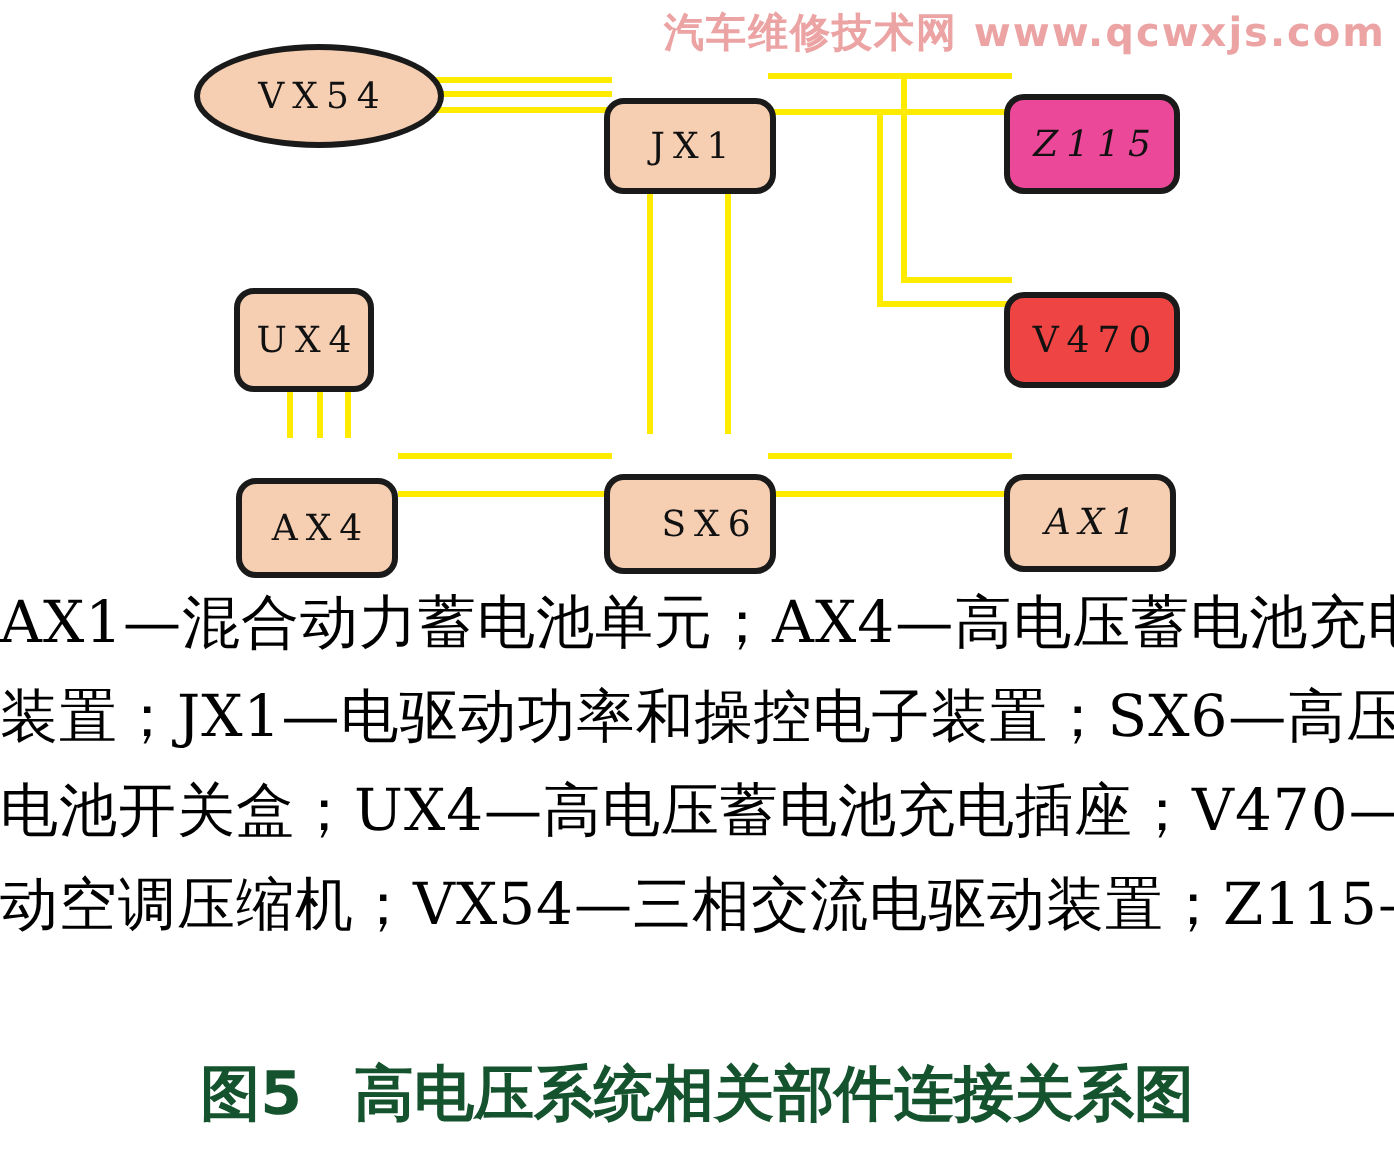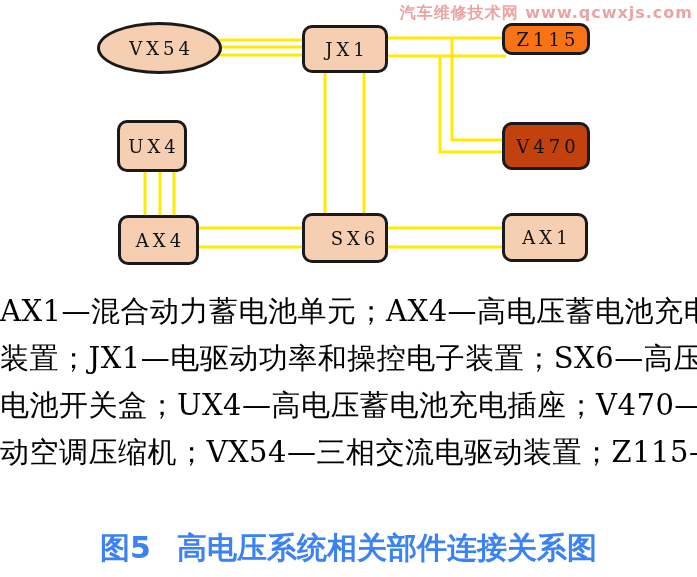--- a/index.html
+++ b/index.html
@@ -6,49 +6,49 @@
   .page{
     position:relative;
     width:697px;height:577px;
     background:#ffffff;
     overflow:hidden;
     font-family:"DejaVu Serif","Liberation Serif",serif;
   }
   .watermark{
     position:absolute;top:3px;right:4px;
     font-family:"DejaVu Sans","Liberation Sans",sans-serif;
-    font-weight:700;font-size:16px;letter-spacing:1px;
+    font-weight:700;font-size:20px;letter-spacing:1px;
     opacity:0.62;white-space:nowrap;
   }
   .stage{position:absolute;left:0;top:0;width:697px;height:287px;}
   .stage svg{position:absolute;left:0;top:0;}
   .node{
     position:absolute;
     box-sizing:border-box;
     display:flex;align-items:center;justify-content:center;
     border:3px solid #1a1a1a;
     font-family:"DejaVu Serif","Liberation Serif",serif;
     font-size:18px;letter-spacing:4px;text-indent:4px;
     color:#111;
   }
-  .node.rect{border-radius:10px;}
+  .node.rect{border-radius:10px;margin-top:24px;}
   .node.ellipse{border-radius:50%;}
   .legend{
     position:absolute;left:0;top:288px;width:697px;
     text-align:center;color:#000;
     font-size:29px;line-height:47px;
     letter-spacing:0.5px;
   }
   .legend p{margin:0;white-space:nowrap;}
   .caption{
     position:absolute;left:0;top:527px;width:697px;
     text-align:center;
     font-family:"DejaVu Sans","Liberation Sans",sans-serif;
     font-weight:700;font-size:30px;line-height:42px;
-    color:#3b82f6;white-space:nowrap;
+    color:#14532d;white-space:nowrap;
   }
   .caption .fig-label{margin-right:26px;}
 </style>
 </head>
 <body>
 
 <div class="page">
 
   <div class="watermark" style="color: rgb(224, 107, 107);">汽车维修技术网 www.qcwxjs.com</div>
 
@@ -67,26 +67,26 @@
         <polyline points="160,168 160,219" fill="none" stroke="#ffeb00" stroke-width="3"></polyline>
         <polyline points="174,168 174,219" fill="none" stroke="#ffeb00" stroke-width="3"></polyline>
         <polyline points="199,228 306,228" fill="none" stroke="#ffeb00" stroke-width="3"></polyline>
         <polyline points="199,247 306,247" fill="none" stroke="#ffeb00" stroke-width="3"></polyline>
         <polyline points="384,228 506,228" fill="none" stroke="#ffeb00" stroke-width="3"></polyline>
         <polyline points="384,247 506,247" fill="none" stroke="#ffeb00" stroke-width="3"></polyline>
       </svg>
     <div id="nodes">
         <div class="node ellipse" style="left: 97px; top: 22px; width: 125px; height: 52px; background: rgb(246, 206, 178); border-color: rgb(26, 26, 26);">VX54</div>
         <div class="node rect" style="left: 302px; top: 25px; width: 86px; height: 48px; background: rgb(246, 206, 178); border-color: rgb(26, 26, 26);">JX1</div>
-        <div class="node rect" style="left: 502px; top: 23px; width: 88px; height: 32px; background: #f97316; border-color: rgb(26, 26, 26);">Z115</div>
-        <div class="node rect" style="left: 502px; top: 122px; width: 88px; height: 48px; background: #c2410c; border-color: rgb(26, 26, 26);">V470</div>
+        <div class="node rect" style="left: 502px; top: 23px; width: 88px; height: 50px; background: #ec4899; border-color: rgb(26, 26, 26); font-style: italic;">Z115</div>
+        <div class="node rect" style="left: 502px; top: 122px; width: 88px; height: 48px; background: #ef4444; border-color: rgb(26, 26, 26);">V470</div>
         <div class="node rect" style="left: 117px; top: 120px; width: 70px; height: 52px; background: rgb(246, 206, 178); border-color: rgb(26, 26, 26);">UX4</div>
         <div class="node rect" style="left: 118px; top: 215px; width: 81px; height: 50px; background: rgb(246, 206, 178); border-color: rgb(26, 26, 26);">AX4</div>
         <div class="node rect" style="left: 302px; top: 213px; width: 86px; height: 50px; background: rgb(246, 206, 178); border-color: rgb(26, 26, 26); padding-left: 16px;">SX6</div>
-        <div class="node rect" style="left: 502px; top: 213px; width: 86px; height: 49px; background: rgb(246, 206, 178); border-color: rgb(26, 26, 26);">AX1</div>
+        <div class="node rect" style="left: 502px; top: 213px; width: 86px; height: 49px; background: rgb(246, 206, 178); border-color: rgb(26, 26, 26); font-style: italic;">AX1</div>
       </div>
   </div>
 
   <div class="legend">
     <p>AX1—混合动力蓄电池单元；AX4—高电压蓄电池充电</p>
     <p>装置；JX1—电驱动功率和操控电子装置；SX6—高压蓄</p>
     <p>电池开关盒；UX4—高电压蓄电池充电插座；V470—电</p>
     <p>动空调压缩机；VX54—三相交流电驱动装置；Z115—高</p>
   </div>
 

